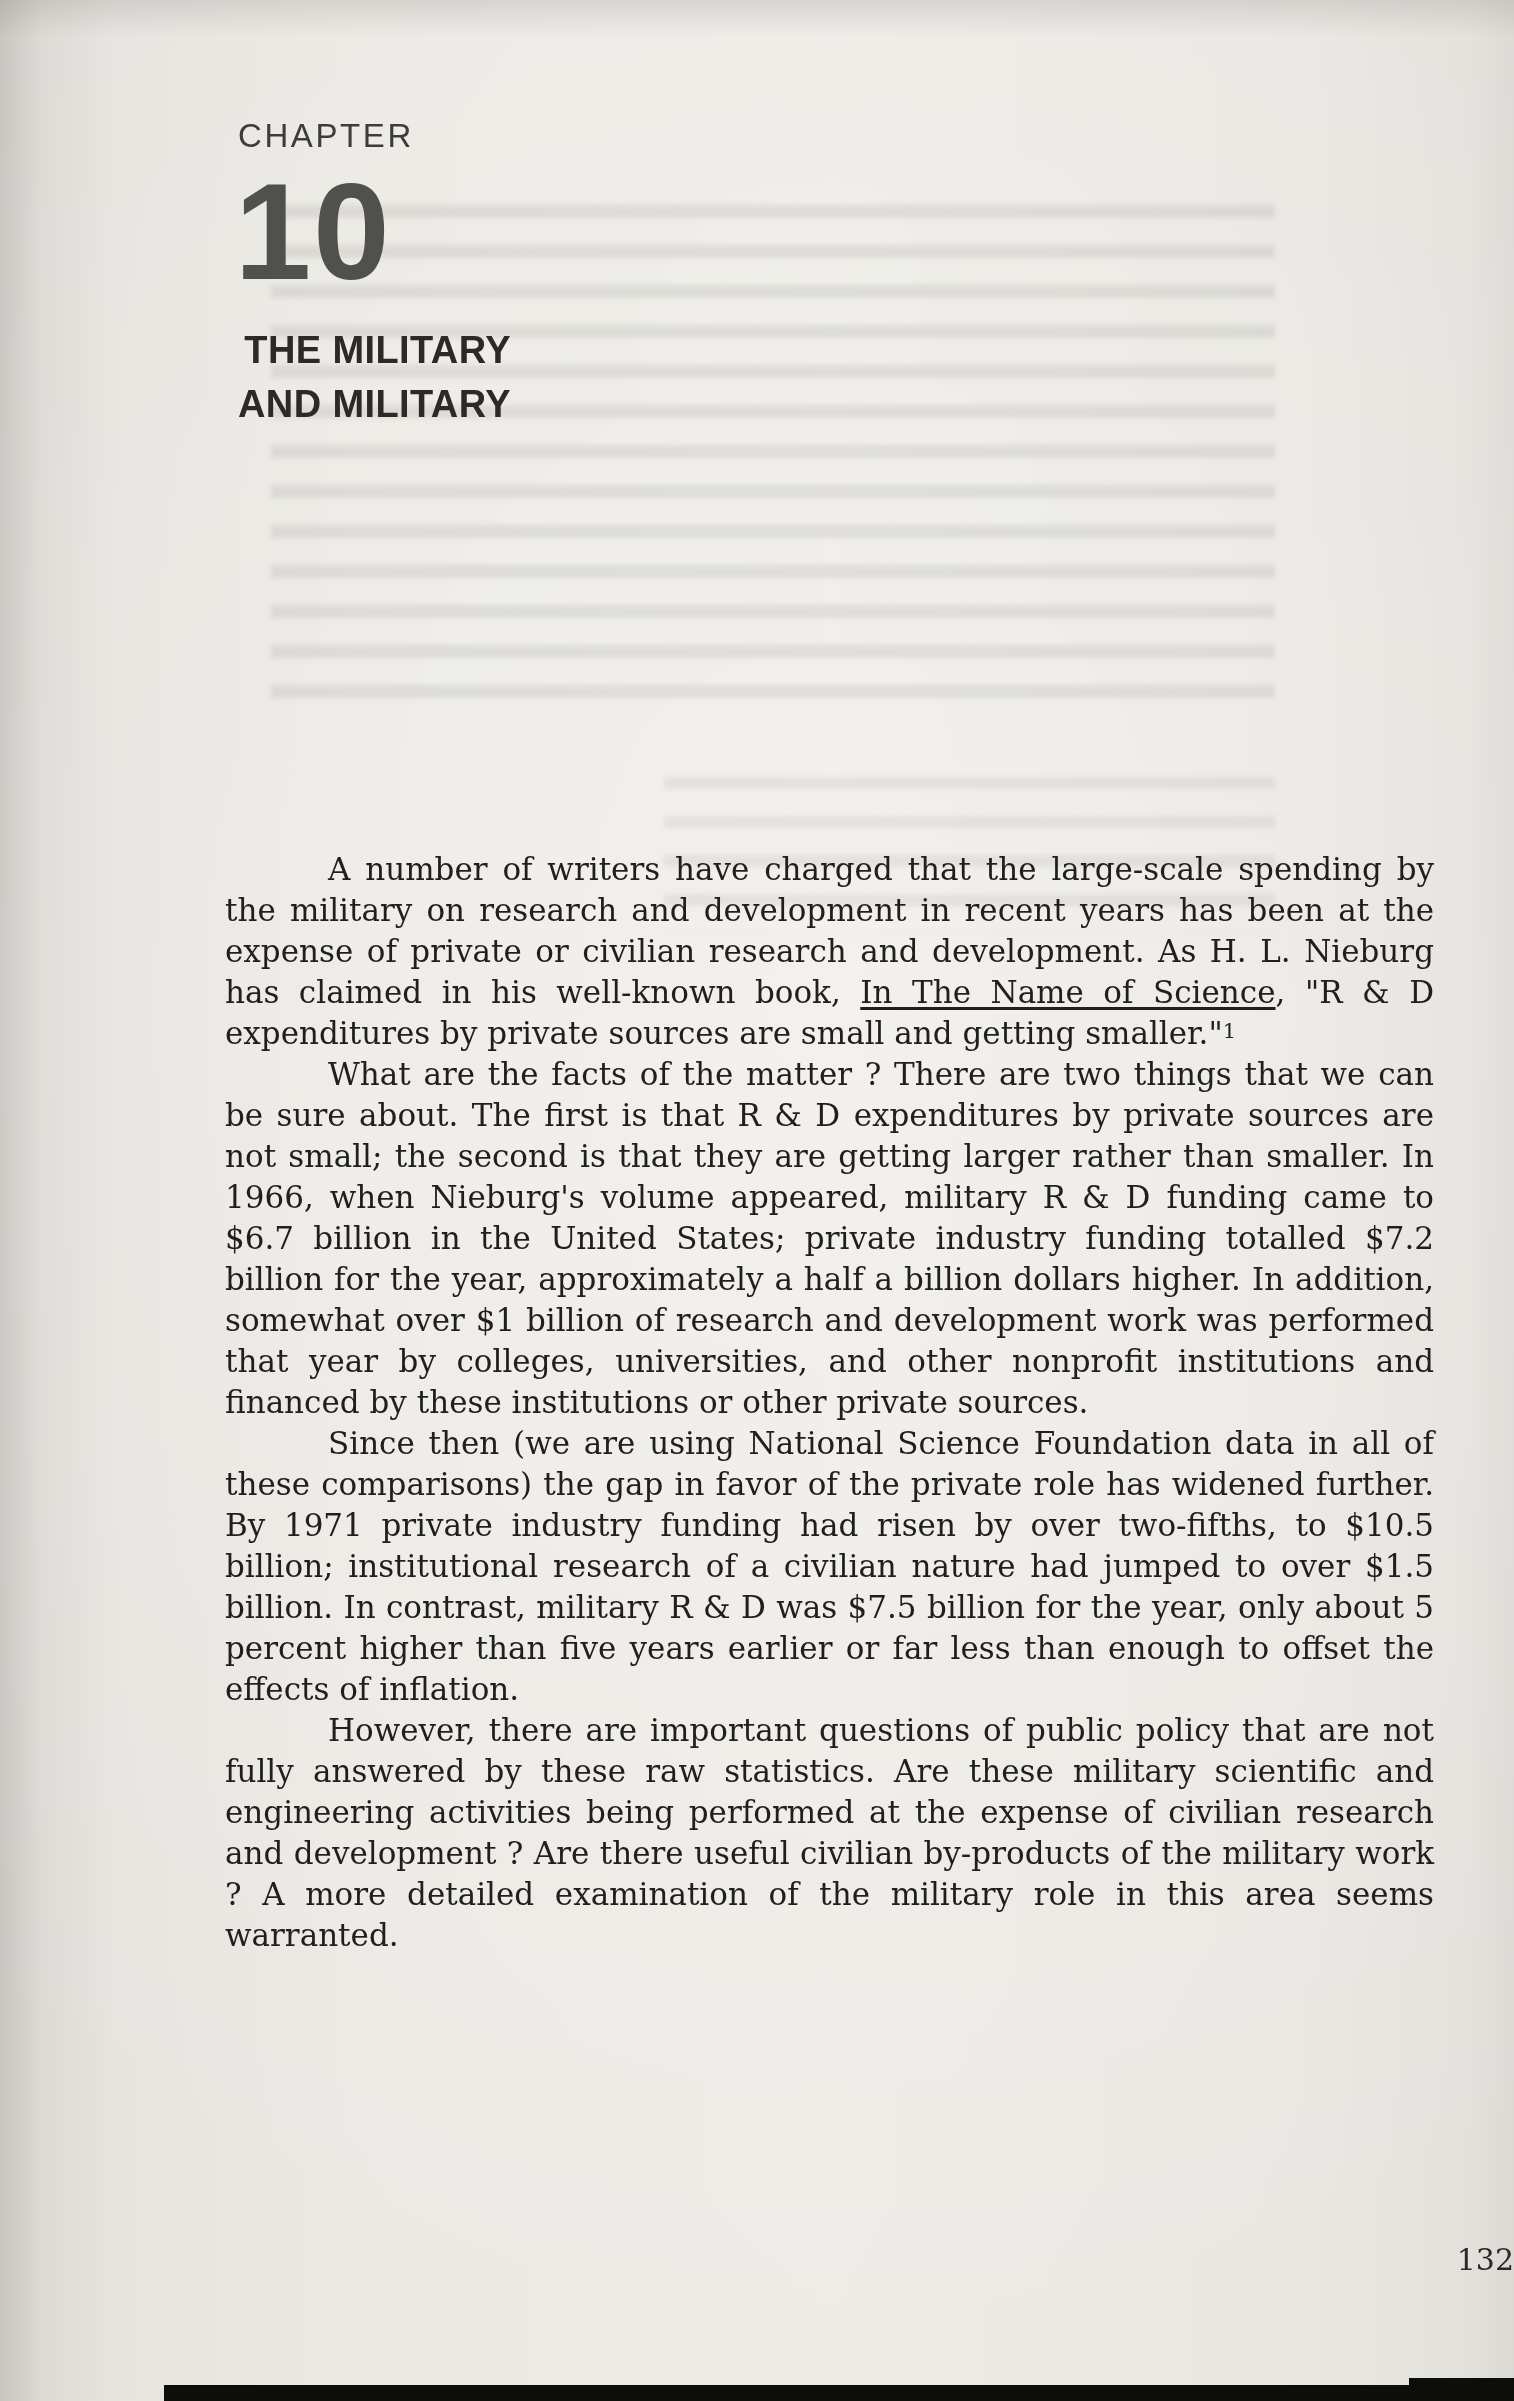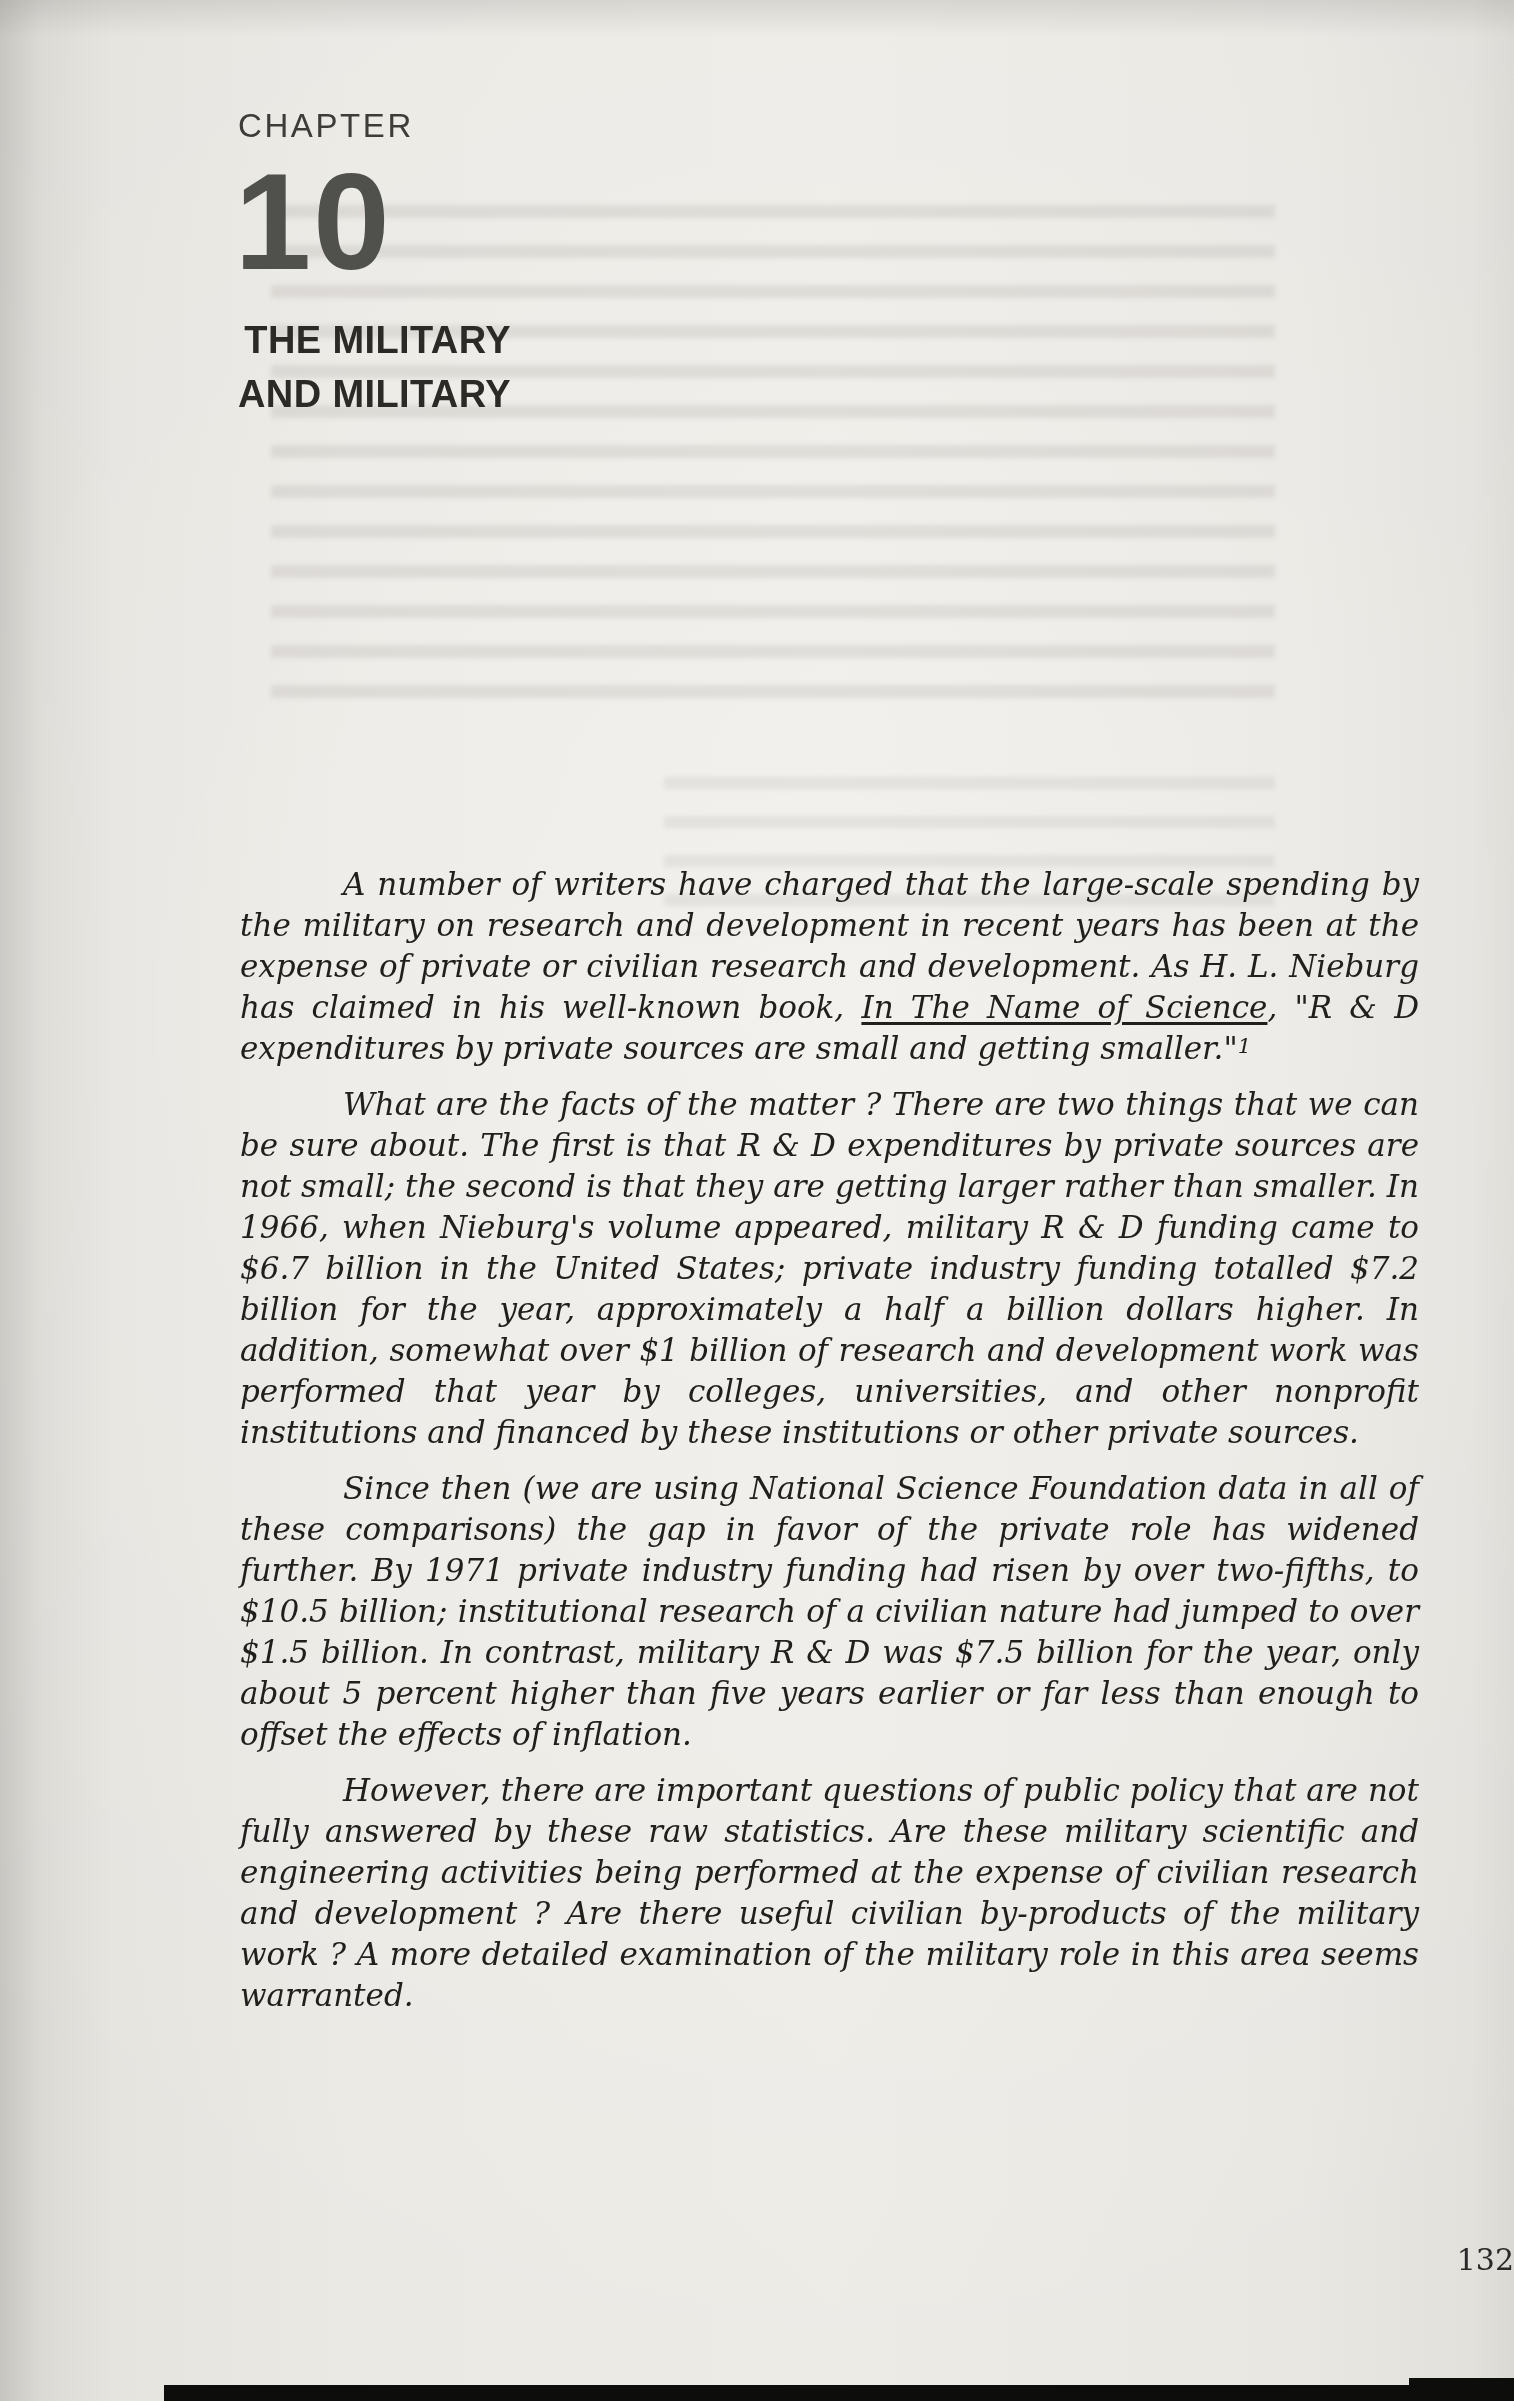--- a/index.html
+++ b/index.html
@@ -36,21 +36,21 @@
   .ghost-2 {
     left: 664px; top: 777px; width: 611px; height: 157px;
     background: repeating-linear-gradient(180deg,
       rgba(112,110,106,0.10) 0px, rgba(112,110,106,0.10) 12.2px,
       rgba(0,0,0,0) 12.2px, rgba(0,0,0,0) 39px);
   }
 
   .chapter-header {
     position: absolute;
     left: 238px;
-    top: 107px;
+    top: 117px;
     font-family: "Liberation Sans", sans-serif;
   }
   .chapter-label {
     font-size: 33px;
     letter-spacing: 2.6px;
     font-weight: 400;
     color: #3d3c39;
   }
   .chapter-number {
     font-size: 138px;
@@ -75,23 +75,22 @@
     position: absolute;
     left: 225px;
     top: 849px;
     width: 1209px;
     font-size: 31px;
     line-height: 41px;
     text-align: justify;
     color: #201f1d;
   }
   .para {
-    margin: 15px;
+    margin: 0;
     text-indent: 103px;
-    font-style: italic;
   }
   .book-title {
     text-decoration: underline;
     text-underline-offset: 4.4px;
   }
   sup.fn {
     font-size: 21px;
     line-height: 0;
     vertical-align: 6.1px;
   }

